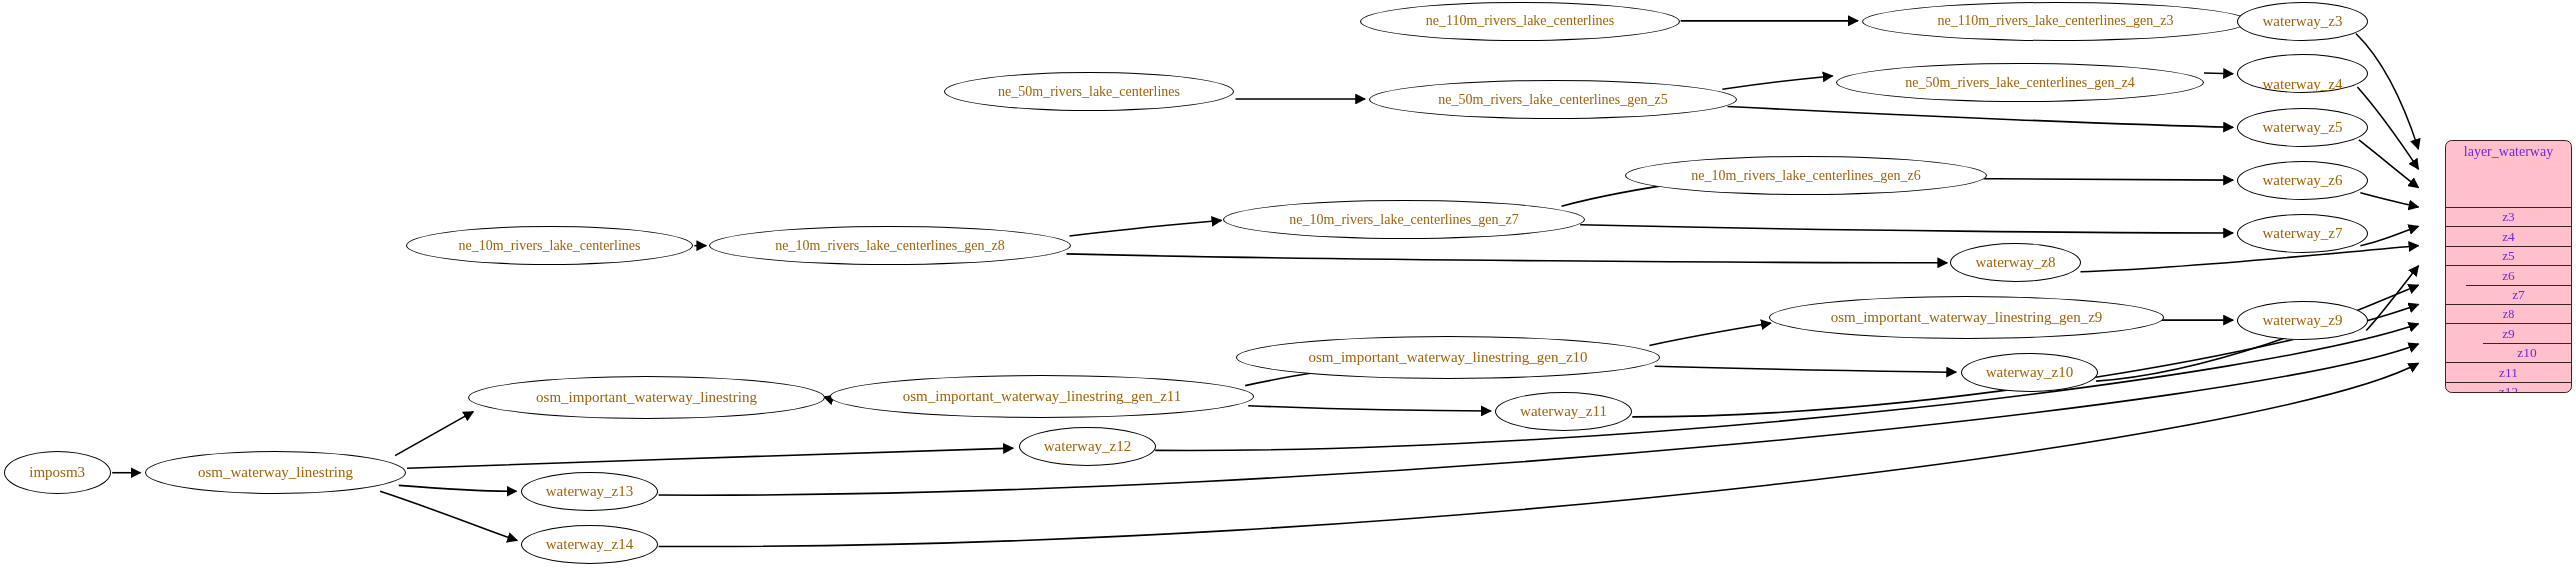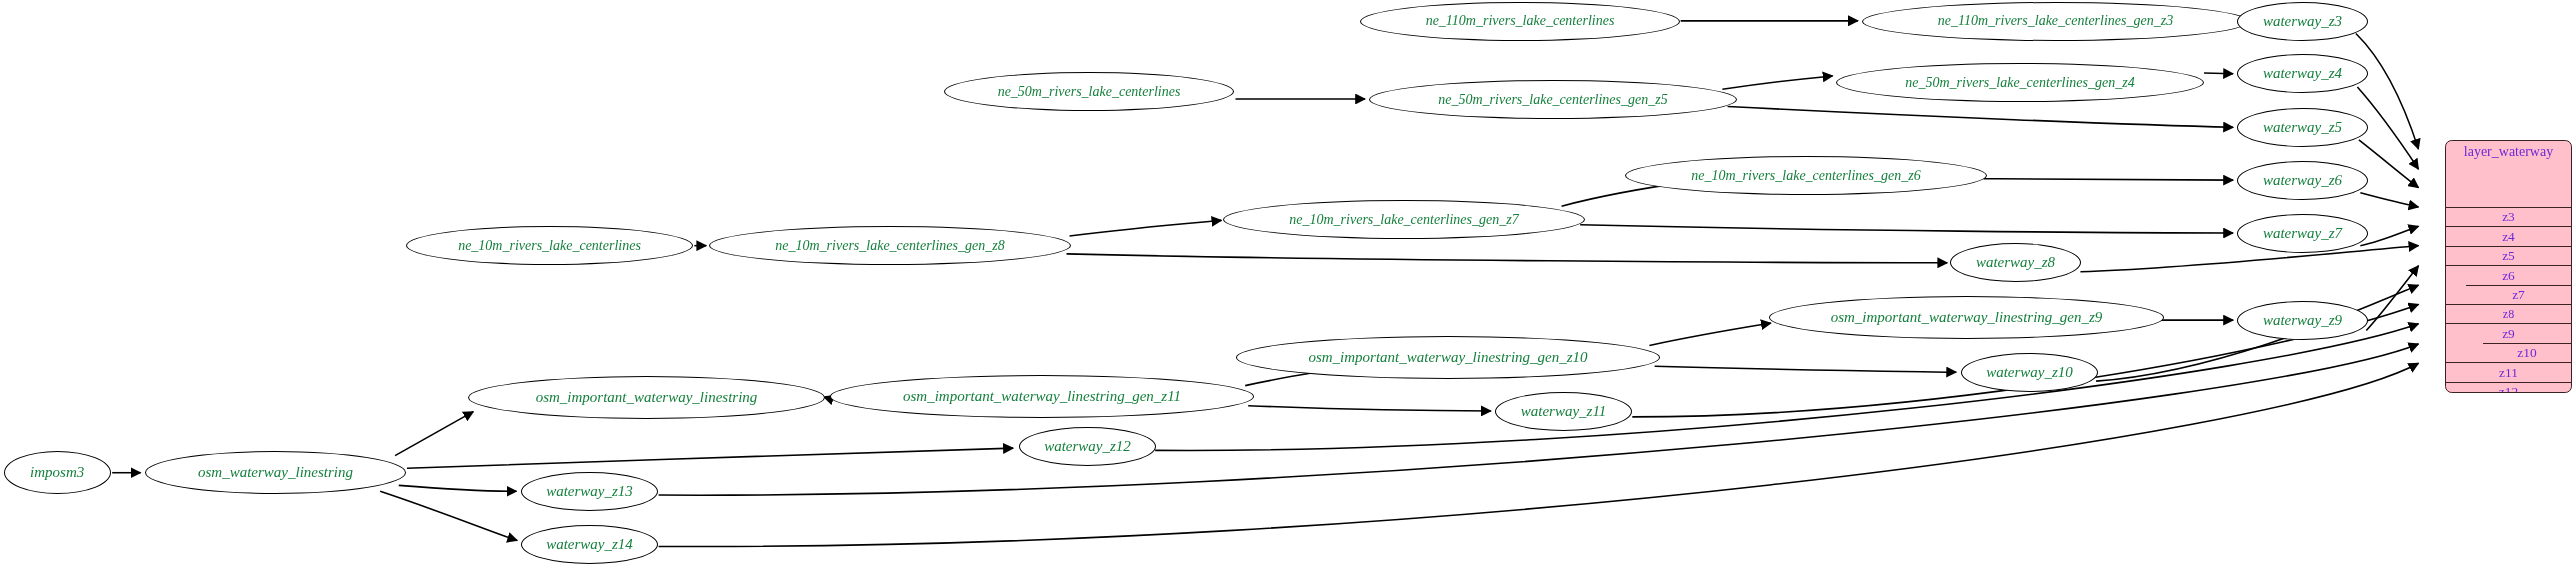--- a/index.html
+++ b/index.html
@@ -25,23 +25,22 @@
   }
   .node {
     position: absolute;
     display: flex;
     align-items: center;
     justify-content: center;
     border: 1.2px solid #000000;
     border-radius: 50%;
     background: #ffffff;
     box-sizing: border-box;
-    color: #15803d;
+    color: #a16207;
     white-space: nowrap;
-    font-style: italic;
   }
   .node span {
     display: block;
     line-height: 1;
   }
   .table-node {
     position: absolute;
     border: 1.2px solid #3b2222;
     border-radius: 6.7px;
     background: #ffc0cb;
@@ -154,21 +153,21 @@
       </div>
       <div class="node" style="left: 1223px; top: 200px; width: 362px; height: 39px; font-size: 14px;">
         <span>ne_10m_rivers_lake_centerlines_gen_z7</span>
       </div>
       <div class="node" style="left: 1625px; top: 156px; width: 362px; height: 39px; font-size: 14px;">
         <span>ne_10m_rivers_lake_centerlines_gen_z6</span>
       </div>
       <div class="node" style="left: 2237px; top: 1.5px; width: 131px; height: 39px; font-size: 15px;">
         <span>waterway_z3</span>
       </div>
-      <div class="node" style="left: 2237px; top: 54px; width: 131px; height: 39px; font-size: 15px;">
+      <div class="node" style="left: 2237px; top: 54px; width: 131px; height: 39px; font-size: 15px; align-items: flex-end;">
         <span>waterway_z4</span>
       </div>
       <div class="node" style="left: 2237px; top: 108px; width: 131px; height: 39px; font-size: 15px;">
         <span>waterway_z5</span>
       </div>
       <div class="node" style="left: 2237px; top: 161px; width: 131px; height: 39px; font-size: 15px;">
         <span>waterway_z6</span>
       </div>
       <div class="node" style="left: 2237px; top: 214px; width: 131px; height: 39px; font-size: 15px;">
         <span>waterway_z7</span>

